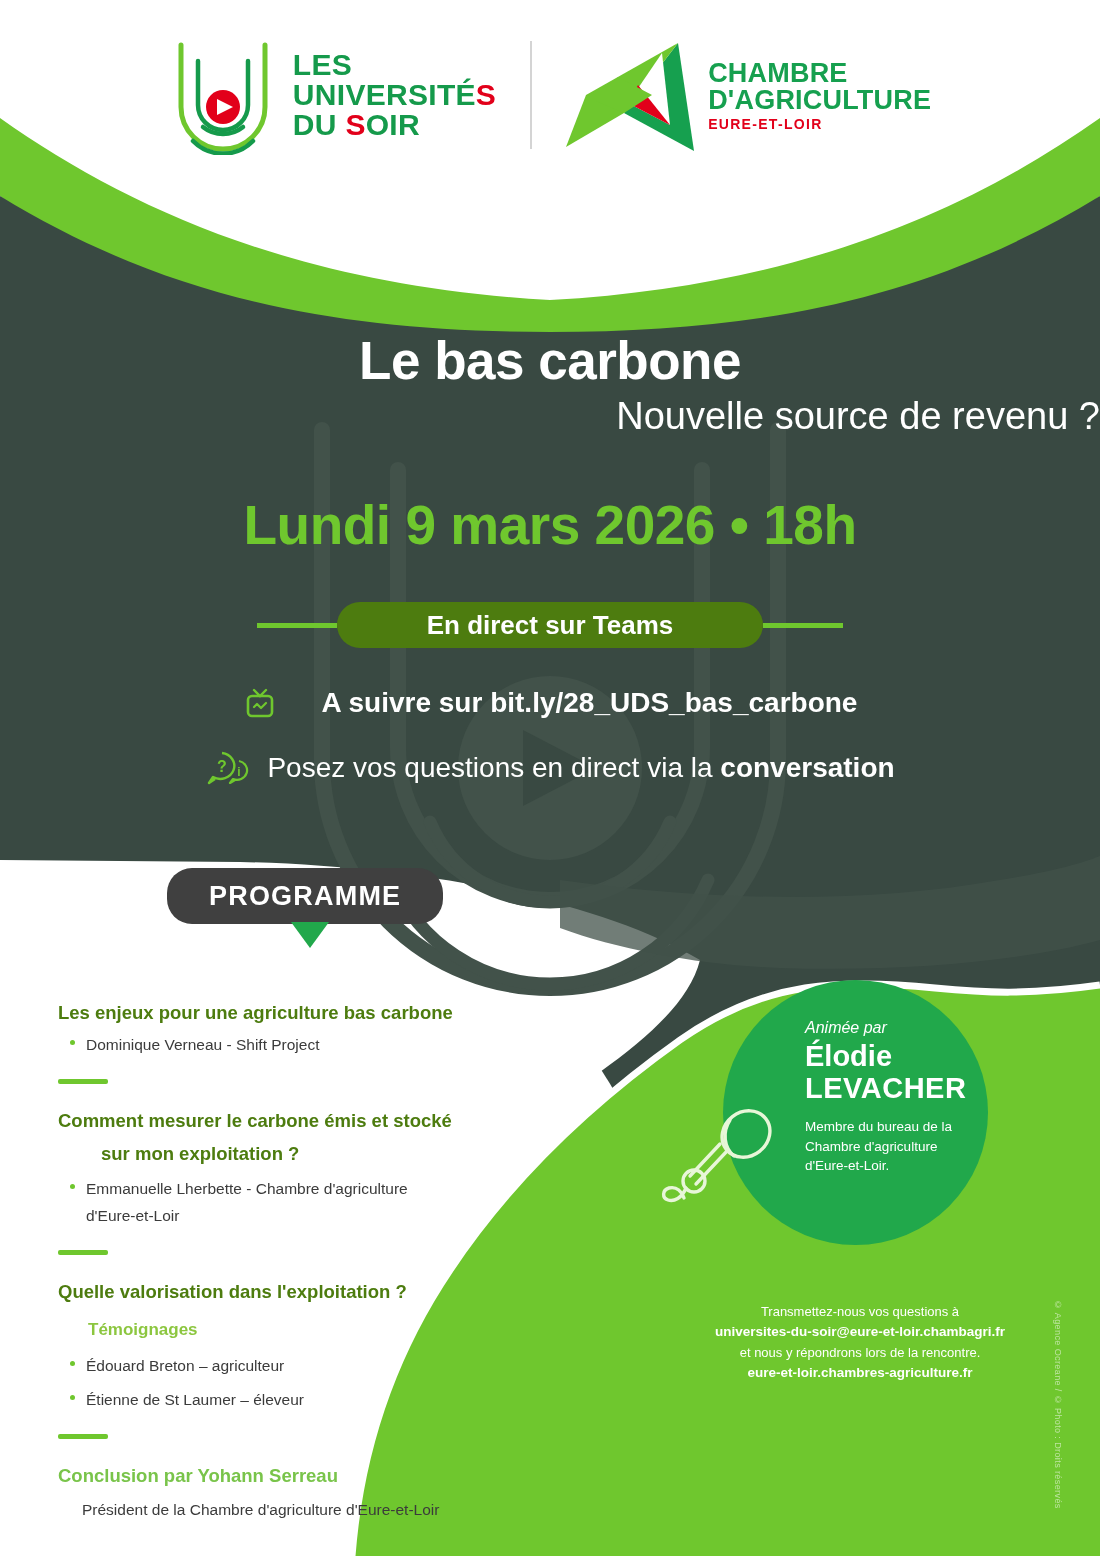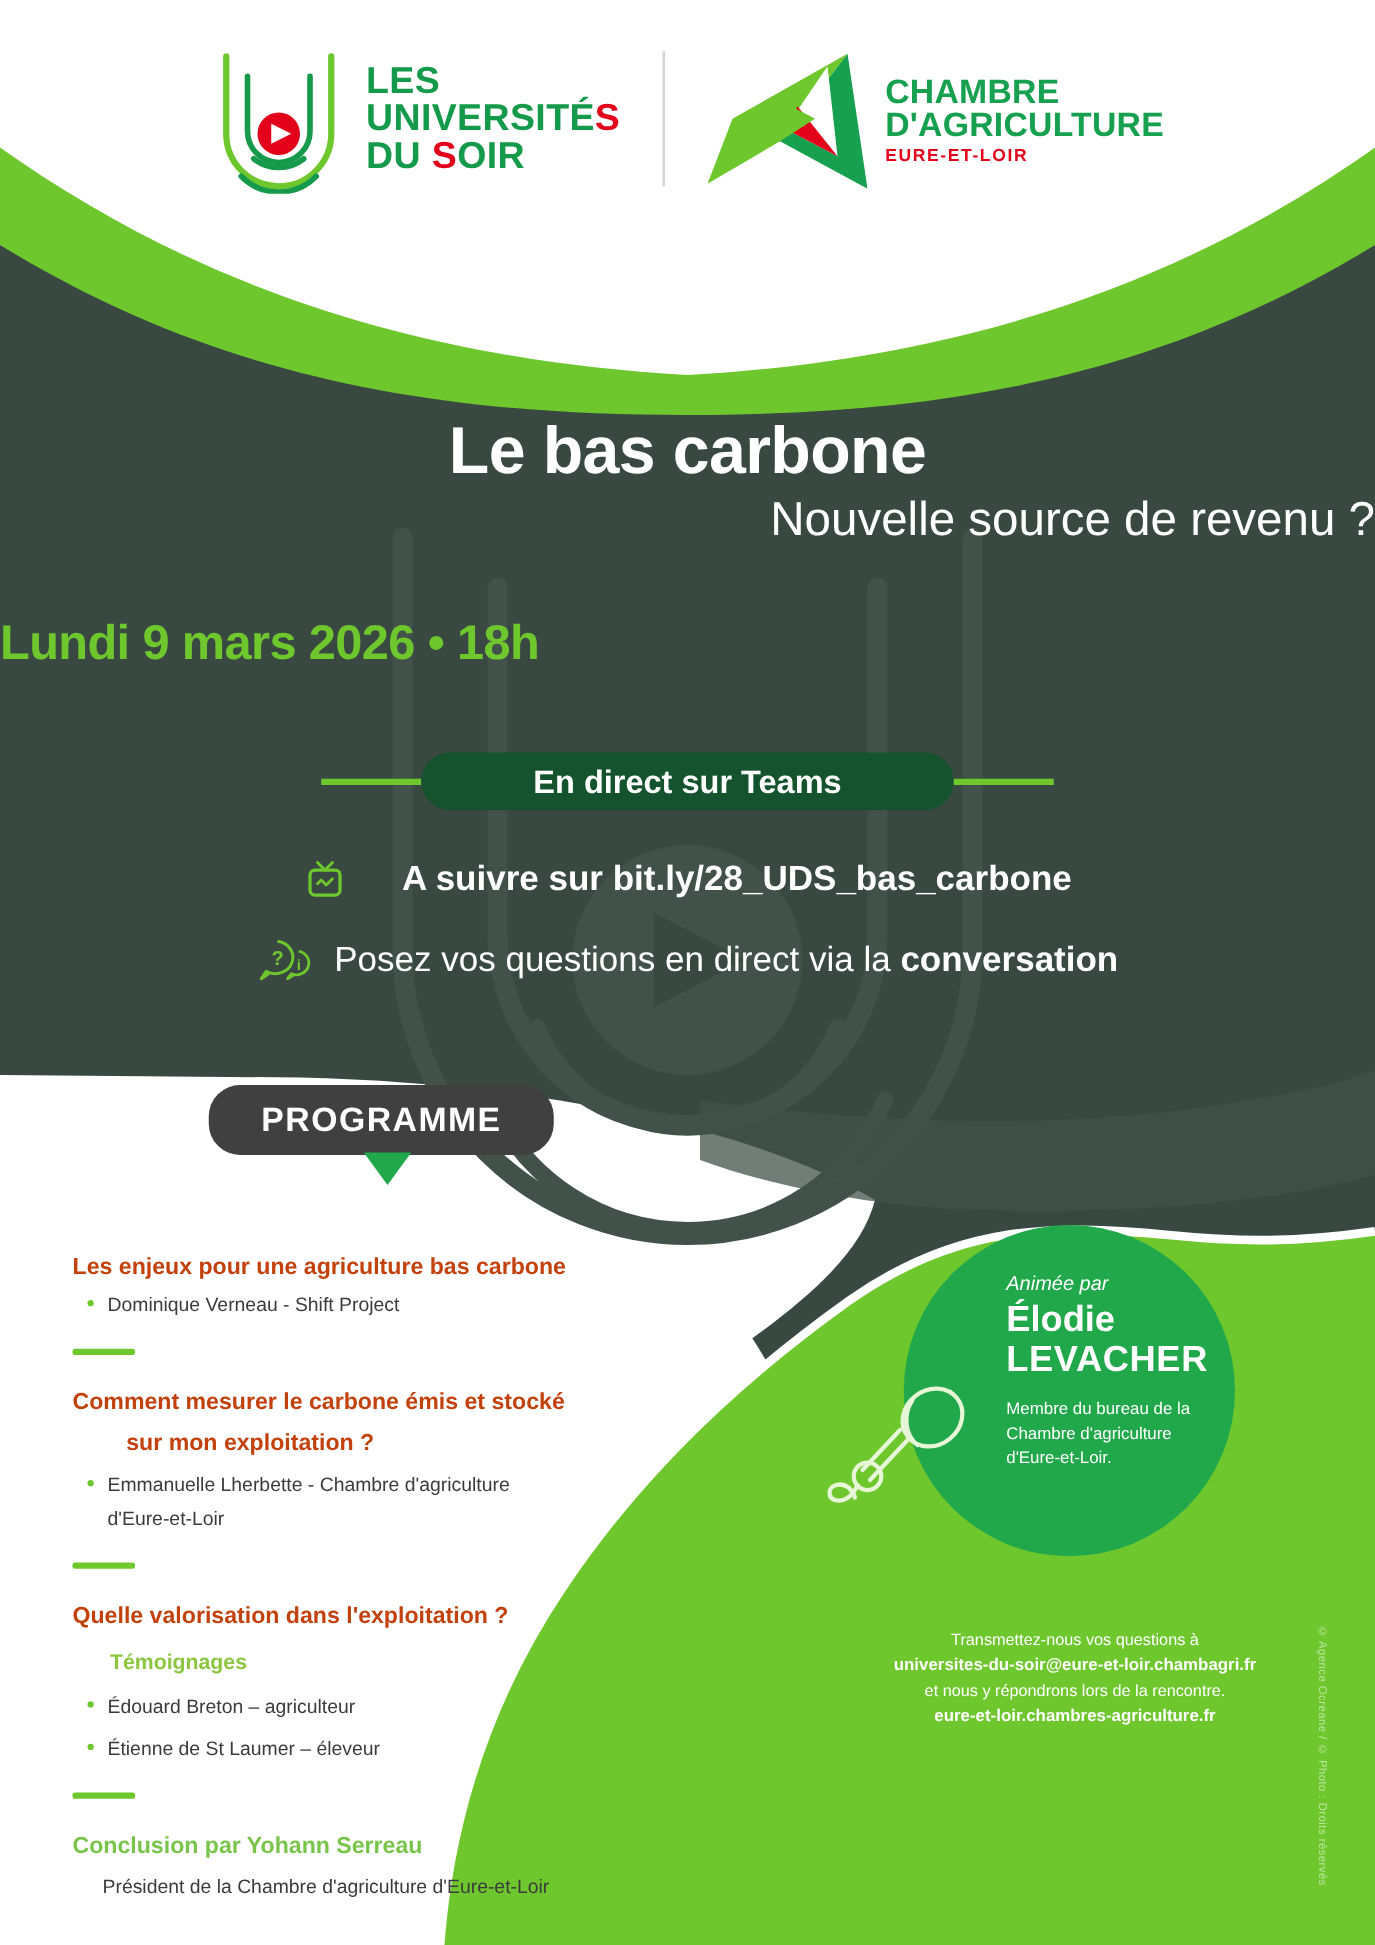--- a/index.html
+++ b/index.html
@@ -44,30 +44,30 @@
   .hero { position:absolute; top:190px; left:0; width:1100px; height:770px; z-index:5; }
   .hero-title {
     position:absolute; top:140px; left:0; width:1100px; text-align:center;
     font-size:53px; font-weight:bold; color:#ffffff; letter-spacing:-0.5px;
   }
   .hero-sub {
     position:absolute; top:205px; left:0; width:1100px; text-align:right;
     font-size:38px; color:#ffffff; font-weight:400;
   }
   .hero-date {
-    position:absolute; top:303px; left:0; width:1100px; text-align:left;
-    font-size:39px; font-weight:bold; color:#6FC72E; letter-spacing:-0.5px;
+    position:absolute; top:303px; left:0; width:1100px; text-align:center;
+    font-size:55px; font-weight:bold; color:#6FC72E; letter-spacing:-0.5px;
   }
   .band-wrap {
     position:absolute; top:412px; left:0; width:1100px; height:46px;
     display:flex; align-items:center; justify-content:center;
   }
   .band-rule { height:5px; background:#6FC72E; flex:0 0 80px; }
   .band-pill {
-    background:#14532d; border-radius:26px; height:46px;
+    background:#4d7c0f; border-radius:26px; height:46px;
     padding:0 90px; display:flex; align-items:center; justify-content:center;
     font-size:26px; font-weight:bold; color:#ffffff; white-space:nowrap;
   }
   .info-row {
     position:absolute; left:0; width:1100px;
     display:flex; align-items:center; justify-content:center; gap:16px;
     color:#ffffff;
   }
   .info-row.r1 { top:496px;gap:45px; }
   .info-row.r2 { top:560px; }
@@ -84,21 +84,21 @@
   }
   .prog-tail {
     position:absolute; top:922px; left:291px; z-index:9;
     width:0; height:0; border-left:19px solid transparent;
     border-right:19px solid transparent; border-top:26px solid #21A84B;
   }
 
   
   .prog-list { position:absolute; top:1000px; left:58px; width:500px; z-index:9; }
   .p-head {
-    font-size:18.5px; font-weight:bold; color:#c2410c;
+    font-size:18.5px; font-weight:bold; color:#4d7c0f;
     line-height:1.45; margin-bottom:6px;
   }
   .p-head.lime { color:#79C44A; }
   .p-item {
     font-size:15.5px; color:#3b3b3b; line-height:1.55;
     padding-left:28px; position:relative; margin-top:4px;
   }
   .p-item .dot {
     position:absolute; left:12px; top:7px; width:5px; height:5px;
     background:#6FC72E; border-radius:50%;

